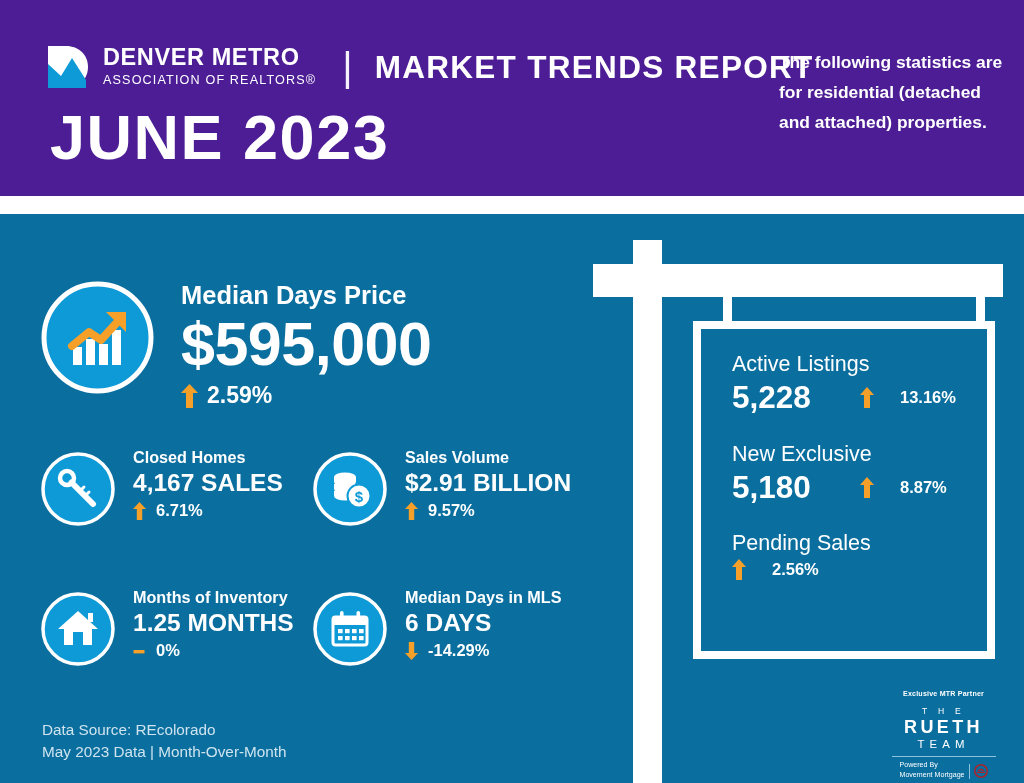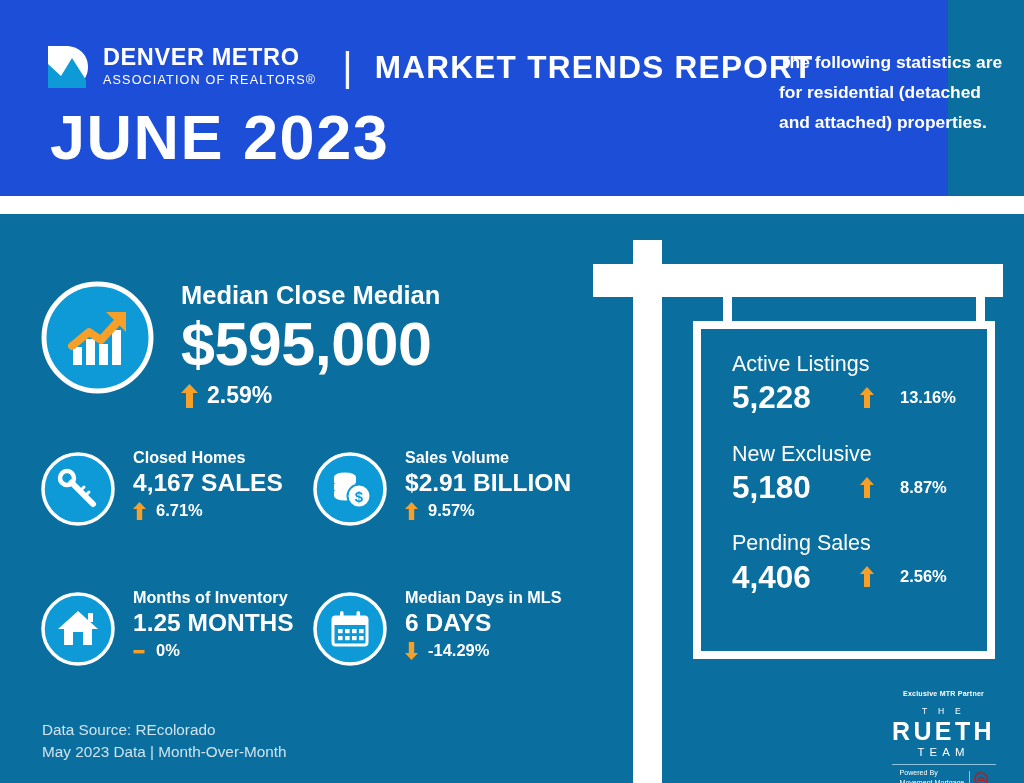--- a/index.html
+++ b/index.html
@@ -7,22 +7,22 @@
     width: 1024px; height: 783px;
     font-family: "Liberation Sans", sans-serif;
     background: #0a6e9e;
     overflow: hidden;
     position: relative;
   }
 
   
   .header {
     position: absolute; left: 0; top: 0;
-    width: 948px; height: 196px;
-    background: #1d4ed8;
+    width: 1024px; height: 196px;
+    background: #4c1d95;
   }
   .header-divider {
     position: absolute; left: 0; top: 196px;
     width: 1024px; height: 18px;
     background: #ffffff;
   }
   .brand-row {
     position: absolute; left: 46px; top: 44px;
     display: flex; align-items: center;
   }
@@ -149,21 +149,21 @@
     text-align: center;
   }
   .partner-kicker {
     color: #ffffff; font-size: 7.1px; font-weight: 700; letter-spacing: .2px;
   }
   .partner-the {
     color: #ffffff; font-size: 8.6px; font-weight: 400;
     letter-spacing: 4.2px; margin-top: 9px; line-height: 1;
   }
   .partner-rueth {
-    color: #ffffff; font-size: 25px; font-weight: 700;
+    color: #ffffff; font-size: 18px; font-weight: 700;
     letter-spacing: 3.4px; line-height: 1.08; margin-top: 2px;
   }
   .partner-team {
     color: #ffffff; font-size: 11.4px; font-weight: 400;
     letter-spacing: 5.1px; line-height: 1; margin-top: 2px;
   }
   .partner-rule {
     width: 104px; height: 1px; background: #8fc2dd;
     margin: 6px auto 4px auto;
   }
@@ -209,21 +209,21 @@
       <circle cx="57.5" cy="57.5" r="53.5" fill="#0d9ad6" stroke="#ffffff" stroke-width="5"></circle>
       <rect x="33" y="67" width="9" height="18" fill="#ffffff"></rect>
       <rect x="46" y="59" width="9" height="26" fill="#ffffff"></rect>
       <rect x="59" y="64" width="9" height="21" fill="#ffffff"></rect>
       <rect x="72" y="50" width="9" height="35" fill="#ffffff"></rect>
       <path d="M32 66 L49 52 L61 60 L81 38" stroke="#f6a02a" stroke-width="8" fill="none" stroke-linecap="round" stroke-linejoin="round"></path>
       <path d="M66 32 L86 32 L86 52 Z" fill="#f6a02a"></path>
     </svg>
   </span>
   <span class="hero-text">
-    <div class="hero-label">Median Close Median</div>
+    <div class="hero-label">Median Days Price</div>
     <div class="hero-value">$595,000</div>
     <div class="hero-delta">
       <span class="arrow">
         <svg viewBox="0 0 17 24" width="17" height="24">
           <path d="M8.5 0 L17 9 L12 9 L12 24 L5 24 L5 9 L0 9 Z" fill="#f6a02a"></path>
         </svg>
       </span>
       <span class="pct">2.59%</span>
     </div>
   </span>
@@ -367,21 +367,20 @@
               <path d="M7 0 L14 8 L10 8 L10 21 L4 21 L4 8 L0 8 Z" fill="#f6a02a"></path>
             </svg>
           </span>
           <span class="sign-pct">8.87%</span>
         </div>
       </div>
 
       <div class="sign-row">
         <div class="sign-label">Pending Sales</div>
         <div class="sign-value-row">
-          <span class="sign-value">4,406</span>
           <span class="sign-arrow">
             <svg viewBox="0 0 14 21" width="14" height="21">
               <path d="M7 0 L14 8 L10 8 L10 21 L4 21 L4 8 L0 8 Z" fill="#f6a02a"></path>
             </svg>
           </span>
           <span class="sign-pct">2.56%</span>
         </div>
       </div>
 
     </div>

